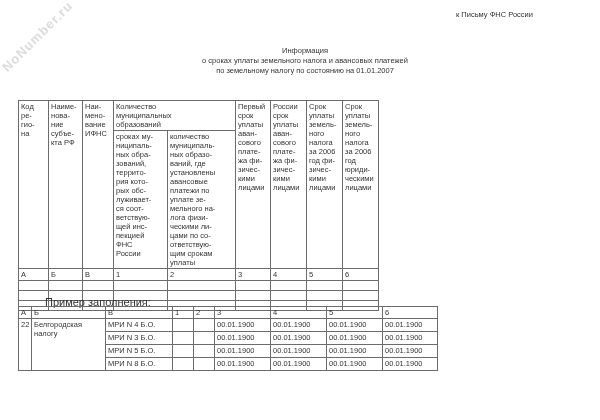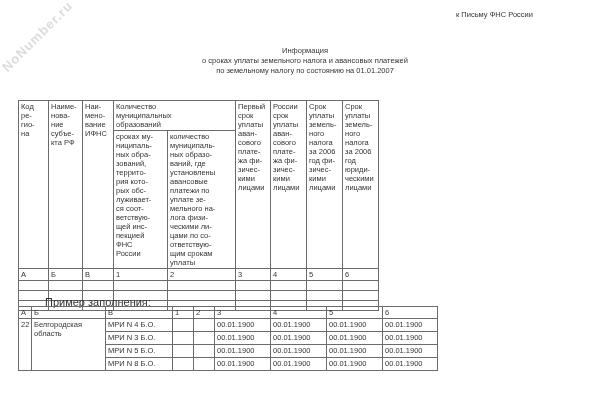--- a/index.html
+++ b/index.html
@@ -250,21 +250,21 @@
       <td>1</td>
       <td>2</td>
       <td>3</td>
       <td>4</td>
       <td>5</td>
       <td>6</td>
     </tr>
     <tr>
       <td rowspan="4">22</td>
       <td rowspan="4" style="white-space:pre-line">Белгородская
-область</td>
+налогу</td>
       <td>МРИ N 4 Б.О.</td>
       <td></td>
       <td></td>
       <td>00.01.1900</td>
       <td>00.01.1900</td>
       <td>00.01.1900</td>
       <td>00.01.1900</td>
     </tr>
     <tr>
       <td>МРИ N 3 Б.О.</td>

